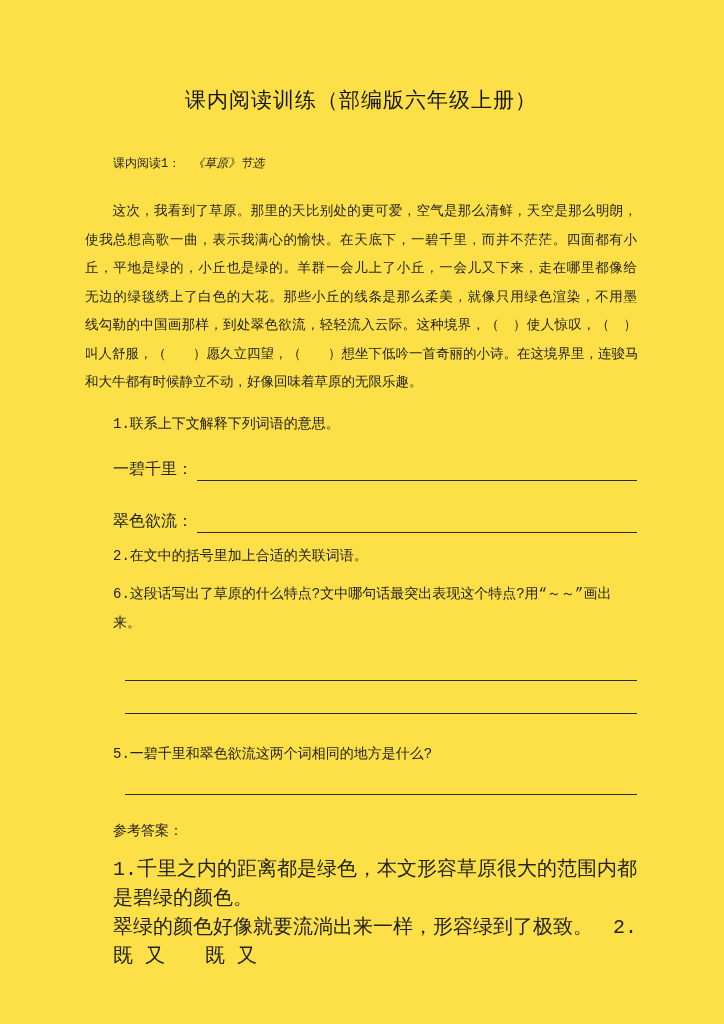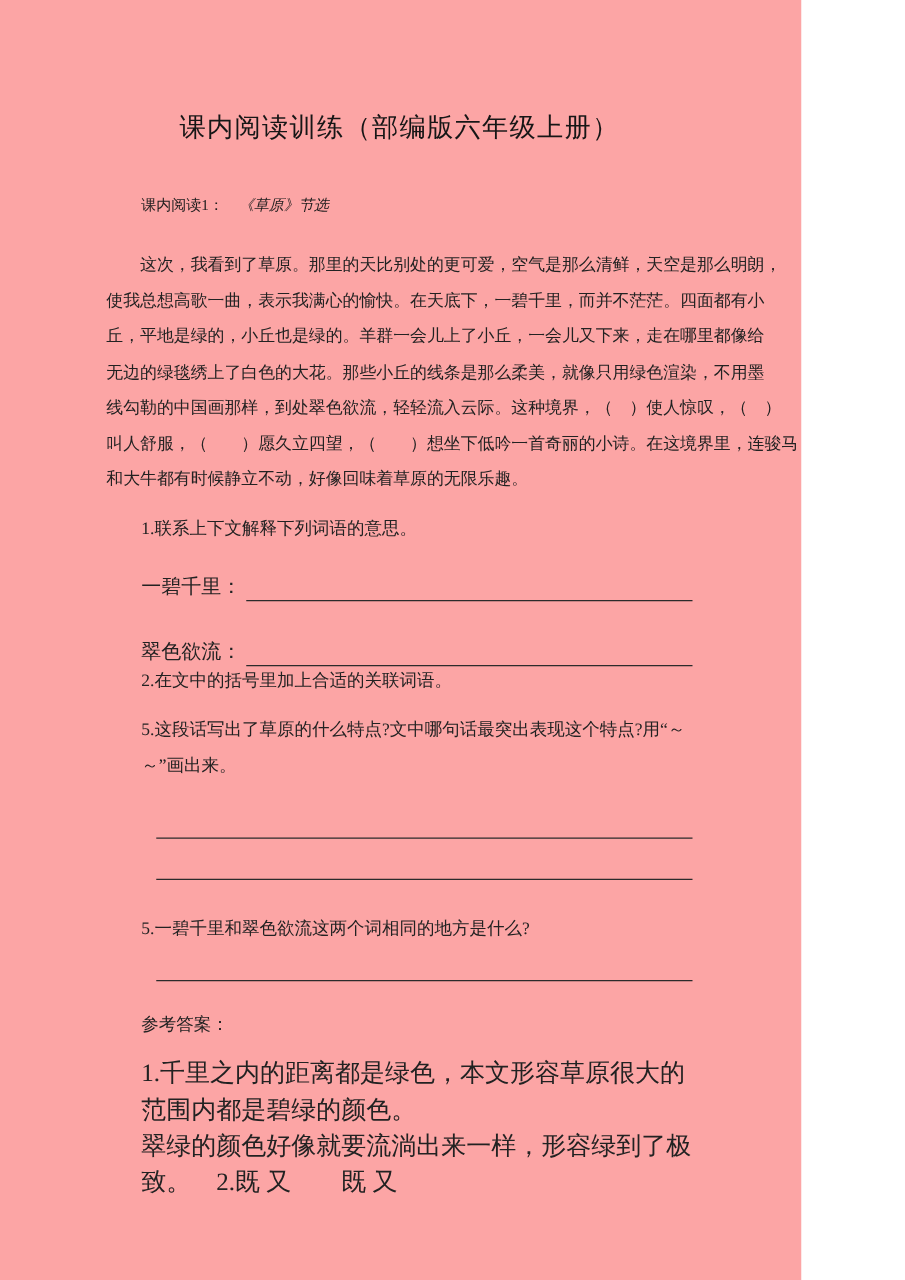--- a/index.html
+++ b/index.html
@@ -2,25 +2,25 @@
 <html><head>
 <meta charset="utf-8">
 <style>
   html, body {
     margin: 0;
     padding: 0;
     background: #ffffff;
   }
   .page {
     position: relative;
-    width: 641px;
+    width: 724px;
     height: 1024px;
-    background: #fca5a5;
+    background: #fde047;
     color: #1f1f1f;
-    font-family: Liberation Serif, serif;
+    font-family: Liberation Mono, monospace;
     box-sizing: border-box;
     padding: 88px 87px 0 85px;
     overflow: hidden;
   }
   .doc-title {
     font-size: 21px;
     line-height: 28px;
     text-align: center;
     letter-spacing: 1px;
     color: #161616;
@@ -49,21 +49,21 @@
   .passage-line:last-child {
     text-align-last: left;
   }
   .question {
     margin-left: 28px;
     font-size: 14px;
     line-height: 24px;
     color: #222222;
   }
   .q1 { margin-top: 14px; }
-  .q2 { }
+  .q2 { margin-top: 10px; }
   .q3 { margin-top: 12px; line-height: 29px; }
   .q4 { margin-top: 24px; }
   .q5 { margin-top: 28px; }
   .term-row {
     margin-left: 28px;
     margin-top: 22px;
     display: flex;
     align-items: center;
     font-size: 16px;
     line-height: 24px;
@@ -132,21 +132,21 @@
     <span class="term-fill"></span>
   </div>
 
   <div class="term-row">
     <span>翠色欲流：</span>
     <span class="term-fill"></span>
   </div>
 
   <div class="question q2">2.在文中的括号里加上合适的关联词语。</div>
 
-  <div class="question q3">5.这段话写出了草原的什么特点?文中哪句话最突出表现这个特点?用“～～”画出来。</div>
+  <div class="question q3">6.这段话写出了草原的什么特点?文中哪句话最突出表现这个特点?用“～～”画出来。</div>
 
   <div class="blank-line blank-after-q3"></div>
 
 
   <div class="blank-line blank-after-q4"></div>
 
   <div class="question q5">5.一碧千里和翠色欲流这两个词相同的地方是什么?</div>
 
   <div class="blank-line blank-after-q5"></div>
 

